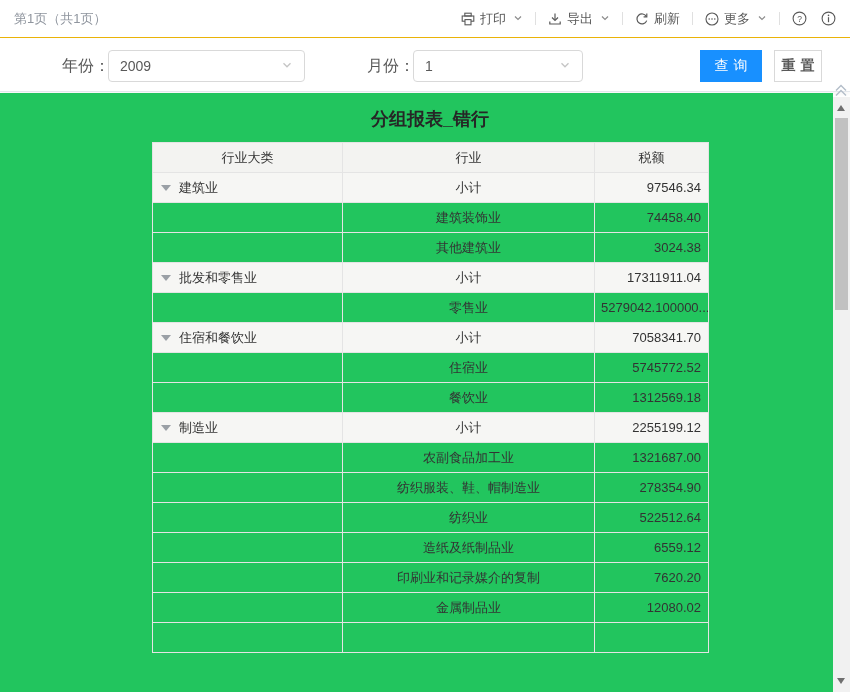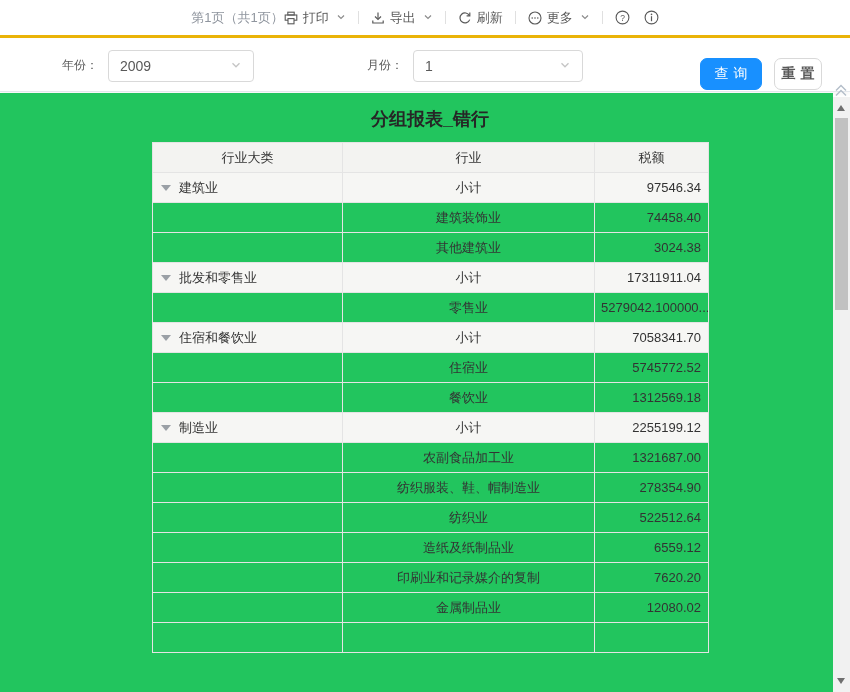--- a/index.html
+++ b/index.html
@@ -2,46 +2,46 @@
 <html><head>
 <meta charset="utf-8">
 <style>
   * { margin:0; padding:0; box-sizing:border-box; }
   html,body { width:850px; height:692px; overflow:hidden; background:#fff;
     font-family:"Liberation Sans","DejaVu Sans",sans-serif; }
   .page { position:relative; width:850px; height:692px; background:#fff; }
 
   
   .toolbar { position:absolute; top:0; left:0; width:850px; height:38px;
-    border-bottom:3px solid #eab308; display:flex; align-items:center;
-    justify-content:center; padding:0 14px; background:#fff; }
+    border-bottom:1px solid #eab308; display:flex; align-items:center;
+    justify-content:space-between; padding:0 14px; background:#fff; }
   .page-indicator { font-size:13px; color:#8f959e; }
   .tb-right { display:flex; align-items:center; font-size:13px; color:#595959; }
   .tb-item { display:flex; align-items:center; gap:5px; cursor:pointer; }
   .tb-sep { width:1px; height:13px; background:#e0e0e0; margin:0 12px; }
   .tb-icon svg { display:block; }
   .chev { margin-left:2px; }
   .circle-btn { margin-left:0; display:flex; align-items:center; }
   .circle-gap { width:14px; }
 
   
   .filterbar { position:absolute; top:39px; left:0; width:850px; height:53px;
     background:#fff; border-bottom:1px solid #e4e7ec;
     box-shadow:0 2px 4px rgba(0,0,0,0.04); }
   .f-label { position:absolute; top:0; height:53px; line-height:53px;
-    font-size:12px; color:#595959; }
+    font-size:16px; color:#595959; }
   .f-label.year { left:62px; }
   .f-label.month { left:367px; }
   .select { position:absolute; top:11px; height:32px; border:1px solid #d9d9d9;
     border-radius:4px; background:#fff; display:flex; align-items:center;
     padding:0 11px; font-size:14px; color:#595959; cursor:pointer; }
-  .select.year { left:108px; width:146px; }
+  .select.year { left:108px; width:197px; }
   .select.month { left:413px; width:170px; }
   .select .sel-val { flex:1; }
-  .btn { position:absolute; top:19px; height:32px; border-radius:7px;
+  .btn { position:absolute; top:11px; height:32px; border-radius:0;
     font-size:14px; display:flex; align-items:center; justify-content:center;
     cursor:pointer; letter-spacing:5px; text-indent:5px; }
   .btn-query { left:700px; width:62px; background:#1890ff; color:#fff; border:1px solid #1890ff; }
   .btn-reset { left:774px; width:48px; background:#fff; color:#595959; border:1px solid #d9d9d9;font-weight:bold; }
   .collapse-toggle { position:absolute; top:82px; right:1px; width:16px; height:16px;
     cursor:pointer; z-index:5; }
 
   
   .content { position:absolute; top:93px; left:0; width:833px; height:599px;
     background:#22c55e; overflow:hidden; }

